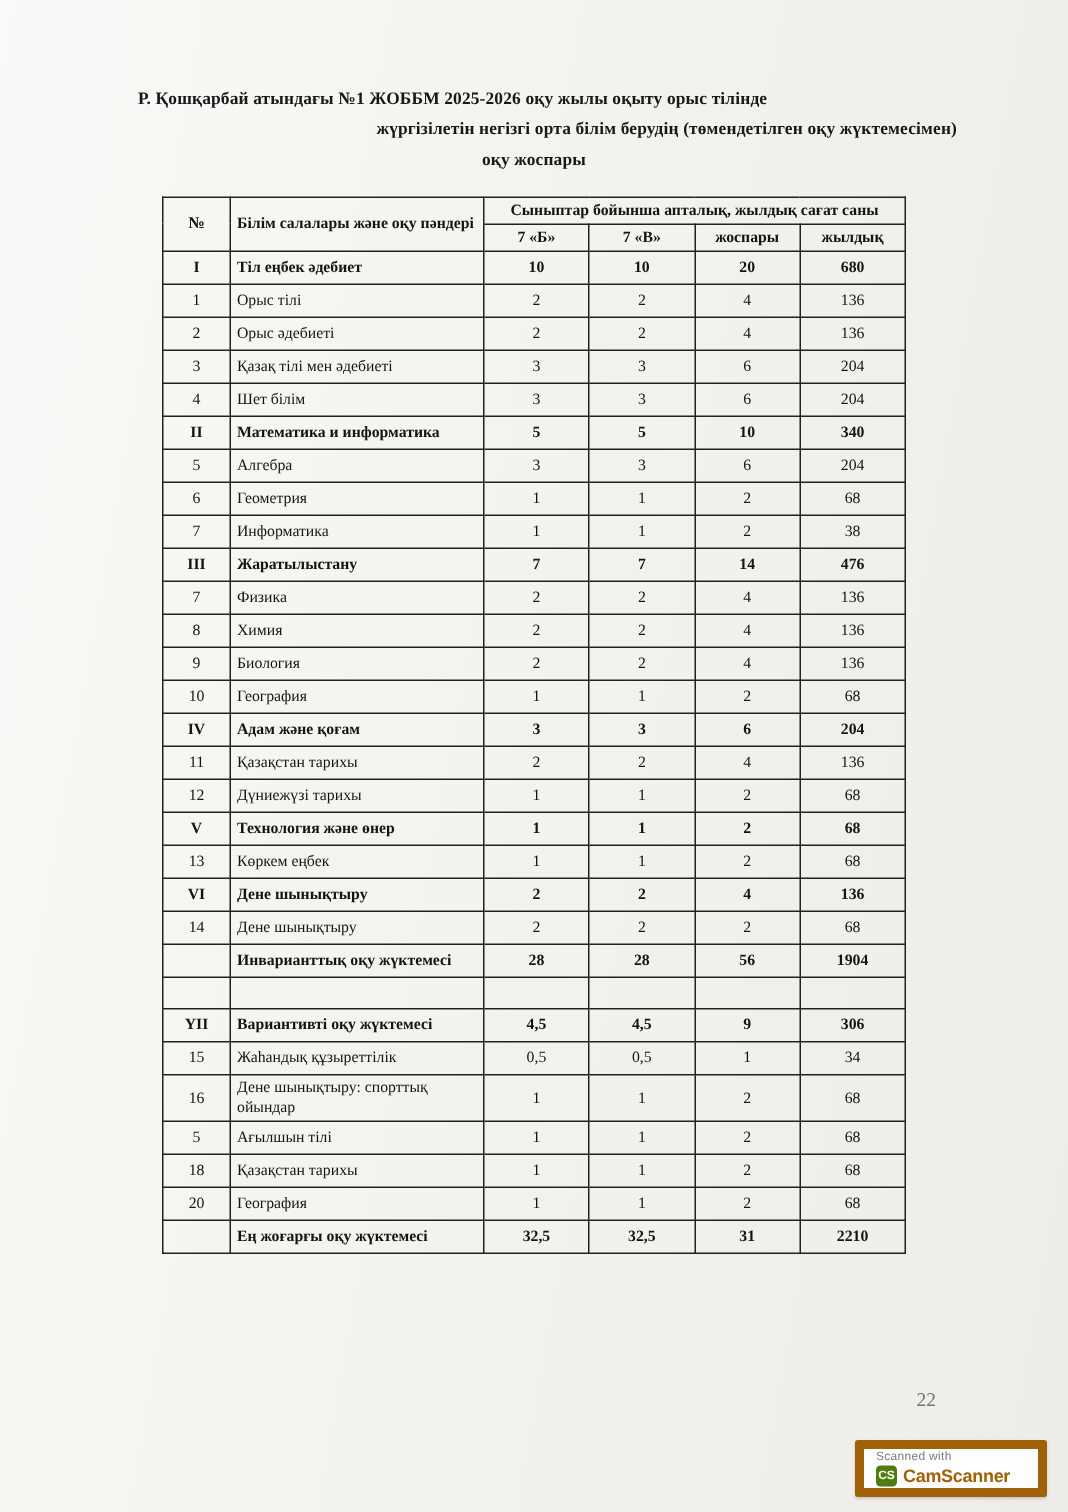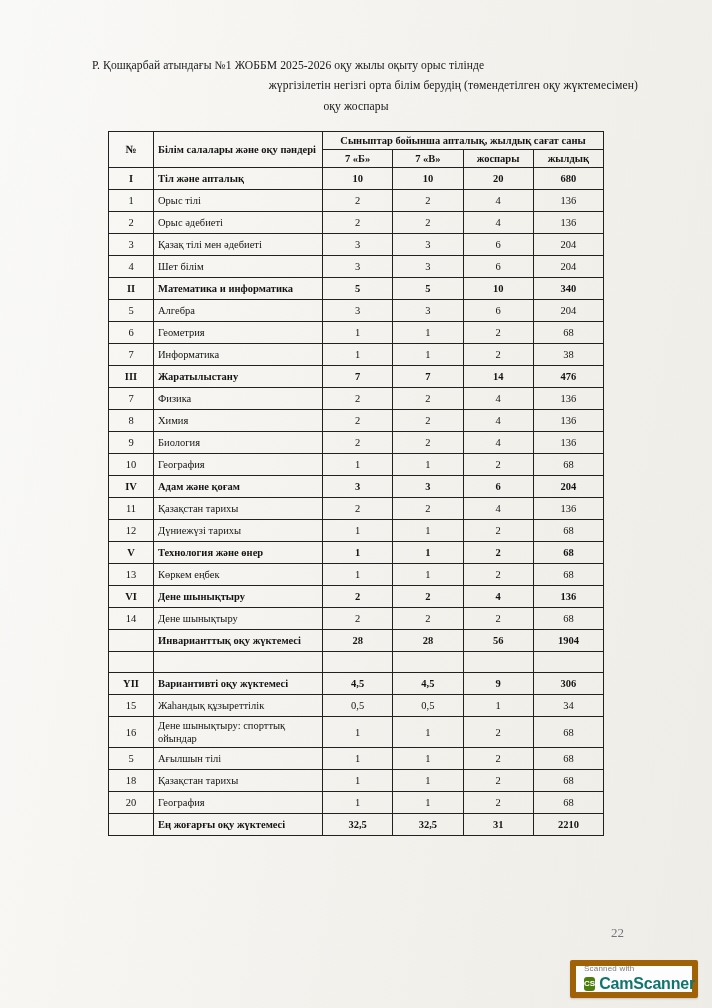--- a/index.html
+++ b/index.html
@@ -30,21 +30,21 @@
   }
   .content {
     position: absolute;
     left: 0; top: 0;
     width: 712px;
   }
   .doc-title {
     margin: 0;
     padding: 56px 74px 0 74px;
     font-size: 11.6px;
-    font-weight: normal;
+    font-weight: bold;
     line-height: 1.75;
     text-align: center;
     color: #18181a;
     letter-spacing: 0.1px;
   }
   .doc-title .line {
     display: block;
     text-align: center;
   }
   .doc-title .line1 { text-align: left; padding-left: 18px; }
@@ -134,23 +134,23 @@
     color: #fff;
     font-family: "Liberation Sans", sans-serif;
     font-size: 8px;
     font-weight: bold;
     display: flex;
     align-items: center;
     justify-content: center;
   }
   .cam-badge .cs-name {
     font-family: "Liberation Sans", sans-serif;
-    font-size: 16px;
+    font-size: 12px;
     font-weight: bold;
-    color: #0f766e;
+    color: #a16207;
     letter-spacing: -0.2px;
   }
 </style>
 </head>
 <body>
 
 <div class="page">
   <div class="paper-tint"></div>
 
   <div class="content">
@@ -171,21 +171,21 @@
         <tr>
           <th class="c-b">7 «Б»</th>
           <th class="c-v">7 «В»</th>
           <th class="c-week">жоспары</th>
           <th class="c-year">жылдық</th>
         </tr>
       </thead>
       <tbody id="tbody-main">
           <tr class="data-row row-bold">
             <td class="c-num">I</td>
-            <td class="c-subject">Тіл және апталық</td>
+            <td class="c-subject">Тіл еңбек әдебиет</td>
             <td class="c-b">10</td>
             <td class="c-v">10</td>
             <td class="c-week">20</td>
             <td class="c-year">680</td>
           </tr>
           <tr class="data-row">
             <td class="c-num">1</td>
             <td class="c-subject">Орыс тілі</td>
             <td class="c-b">2</td>
             <td class="c-v">2</td>

